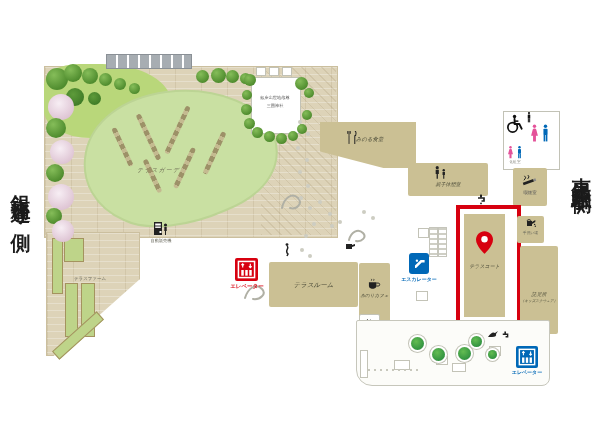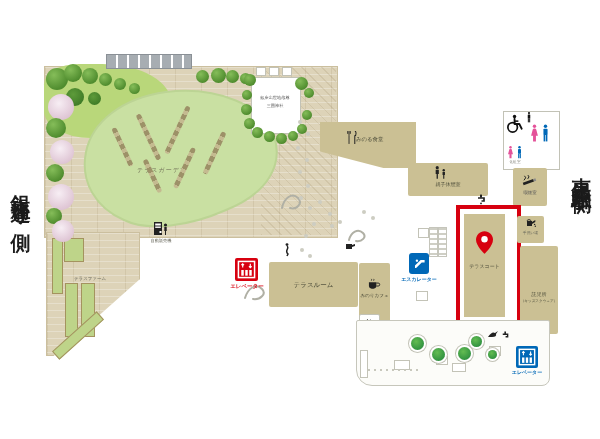--- a/index.html
+++ b/index.html
@@ -6,21 +6,21 @@
   #stage{position:relative;width:600px;height:439px;background:#fff;overflow:hidden;
          font-family:"DejaVu Sans","Liberation Sans",sans-serif;}
   .abs{position:absolute;}
   .vlabel{position:absolute;writing-mode:vertical-rl;font-size:20px;letter-spacing:4px;
           color:#1b1b1b;font-weight:600;font-family:"DejaVu Serif","Liberation Serif",serif;}
   .deck{background:var(--deck_tan);
         background-image:repeating-linear-gradient(180deg,rgba(255,255,255,.28) 0 1px,transparent 1px 7px),
                          repeating-linear-gradient(90deg,rgba(140,118,76,.14) 0 1px,transparent 1px 26px);
         border:1px solid #cbbf9e;}
   .room{position:absolute;background:var(--room_beige);border-radius:2px;}
-  .rlabel{position:absolute;color:#4a4a38;text-align:center;line-height:1.25;}
+  .rlabel{position:absolute;color:#4a4a38;text-align:center;line-height:1.25;font-style:italic;}
   .cap{position:absolute;color:#66665a;text-align:center;line-height:1.2;}
   .tree{position:absolute;border-radius:50%;}
   .tree.g{background:radial-gradient(circle at 36% 32%,#85bd59,#4f8c2e 72%);}
   .tree.d{background:radial-gradient(circle at 40% 35%,#5d9b3a,#3f7b27 75%);}
   .tree.p{background:radial-gradient(circle at 42% 36%,#f7eef4,#ddc2d2 78%);}
   .stone{position:absolute;width:4px;height:4px;border-radius:50%;background:#cdcdc2;}
   .planter{position:absolute;border-radius:50%;background:radial-gradient(circle at 40% 35%,#63bc52,#2f9140 75%);
            box-shadow:0 0 0 2px #fff,0 0 0 3px #c2c2b6;}
   .gstrip{position:absolute;background:#bed489;border:1px solid #a4935f;}
   .strip{position:absolute;width:5px;border-radius:3px;

